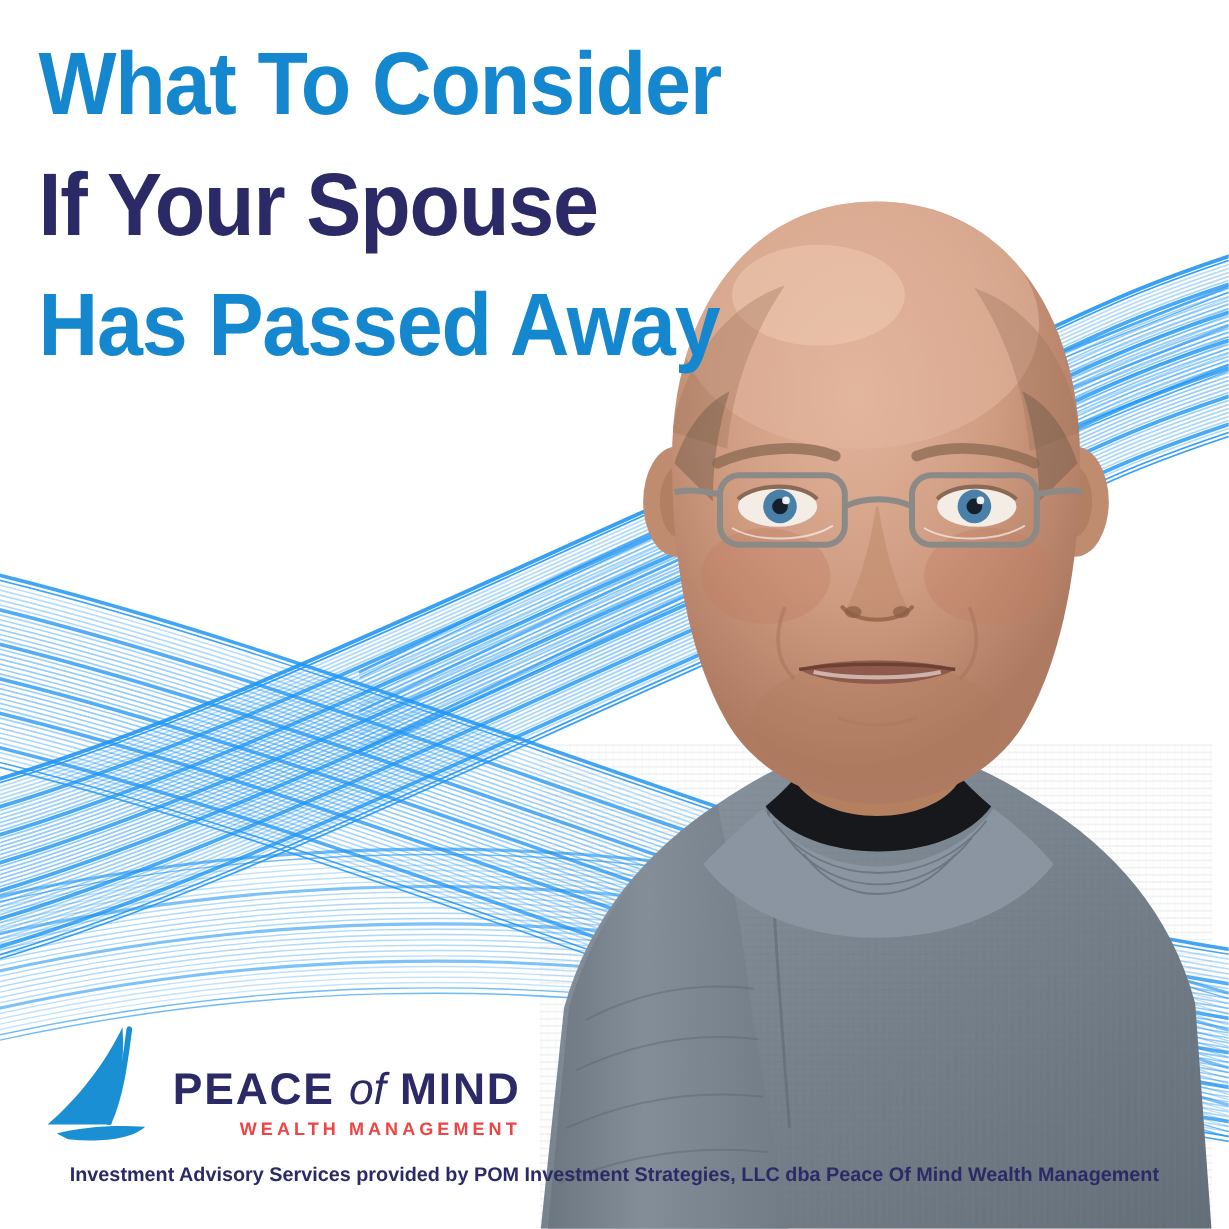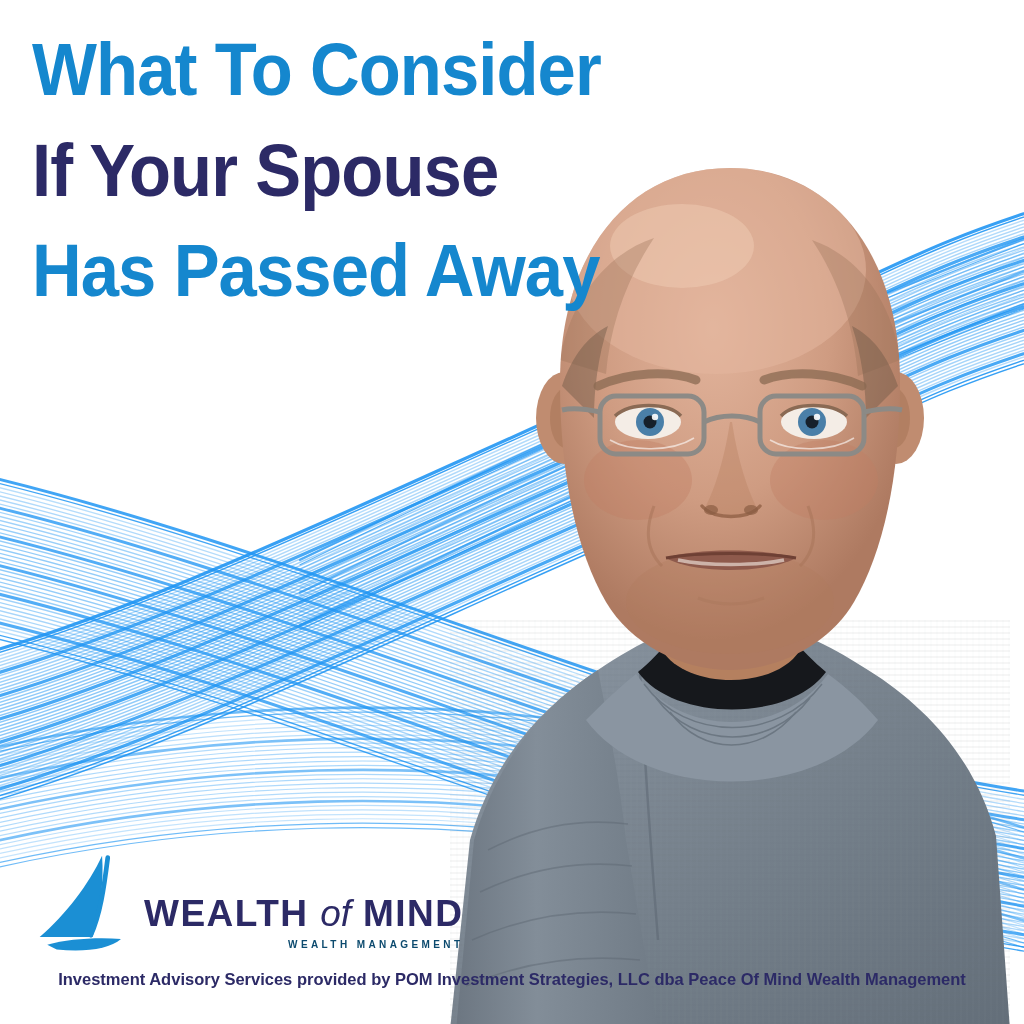--- a/index.html
+++ b/index.html
@@ -75,23 +75,23 @@
     white-space:nowrap;
   }
   #logo-main .of {
     font-style:italic;
     font-weight:400;
     text-transform:lowercase;
     letter-spacing:0;
   }
   #logo-sub {
     margin-top:7px;
-    font-size:10px;
+    font-size:15px;
     font-weight:700;
-    color:#0c4a6e;
+    color:#ef4444;
     letter-spacing:3.4px;
     text-align:right;
     white-space:nowrap;
   }
 
   
   #disclaimer {
     position:absolute;
     left:0; top:966px;
     width:1024px;
@@ -425,21 +425,21 @@
     <svg id="boat-icon" viewBox="0 0 110 110">
 
       <path d="M72 4 C58 34 34 66 6 90 L62 90 C70 64 74 32 72 4 Z" fill="#1B8FD4"></path>
 
       <path d="M78 6 C74 38 70 66 60 88" stroke="#1B8FD4" stroke-width="5" fill="none" stroke-linecap="round"></path>
 
       <path d="M14 98 C36 92 66 90 92 92 C80 103 52 106 24 103 Z" fill="#1B8FD4"></path>
     </svg>
     <div id="logo-words">
       <div id="logo-main">
-        <span>WEALTH</span>
+        <span>PEACE</span>
         <span class="of">of</span>
         <span>MIND</span>
       </div>
       <div id="logo-sub">WEALTH MANAGEMENT</div>
     </div>
   </div>
 
   <div id="disclaimer">Investment Advisory Services provided by POM Investment Strategies, LLC dba Peace Of Mind Wealth Management</div>
 
 </div>

